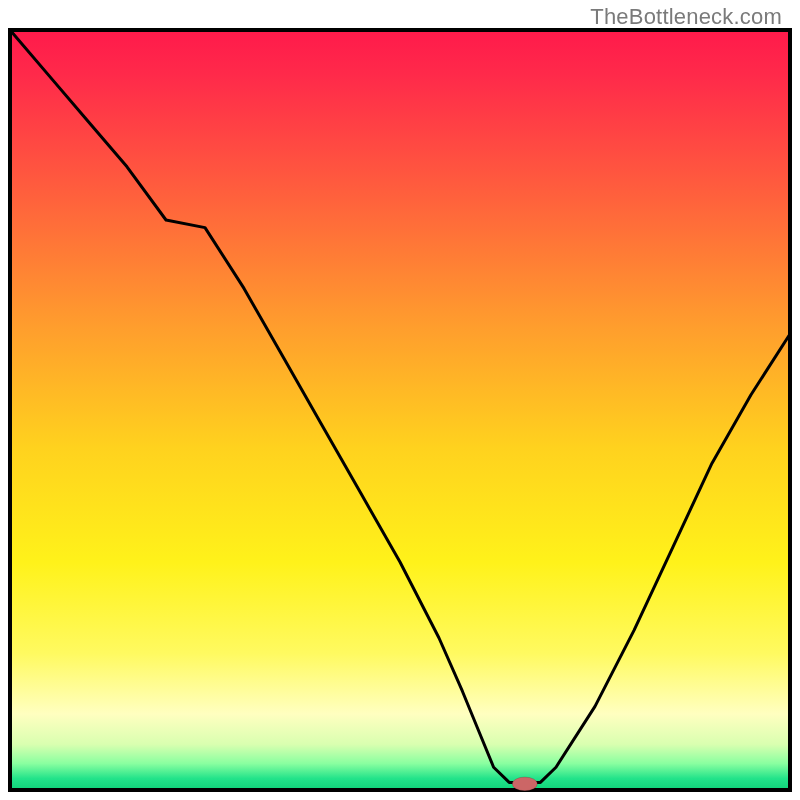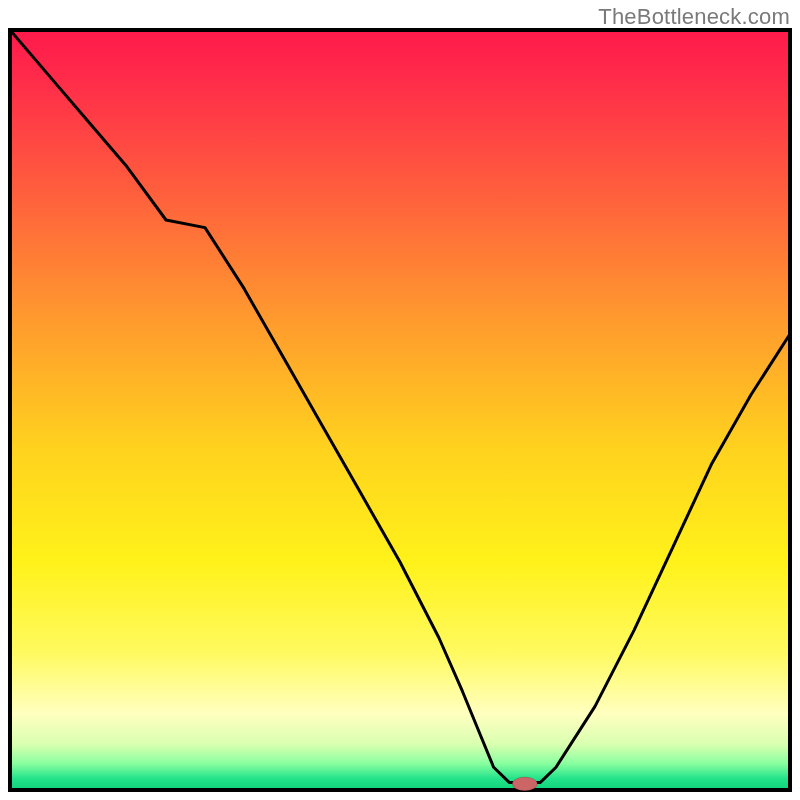--- a/index.html
+++ b/index.html
@@ -11,21 +11,21 @@
     font-family: Arial, Helvetica, sans-serif;
   }
   .chart-container {
     position: relative;
     width: 800px;
     height: 800px;
   }
   .watermark {
     position: absolute;
     top: 4px;
-    right: 10px;
+    right: 18px;
     color: #7a7a7a;
     font-size: 22px;
     font-weight: 500;
     letter-spacing: 0.2px;
     z-index: 3;
   }
   svg.plot {
     position: absolute;
     top: 0;
     left: 0;

